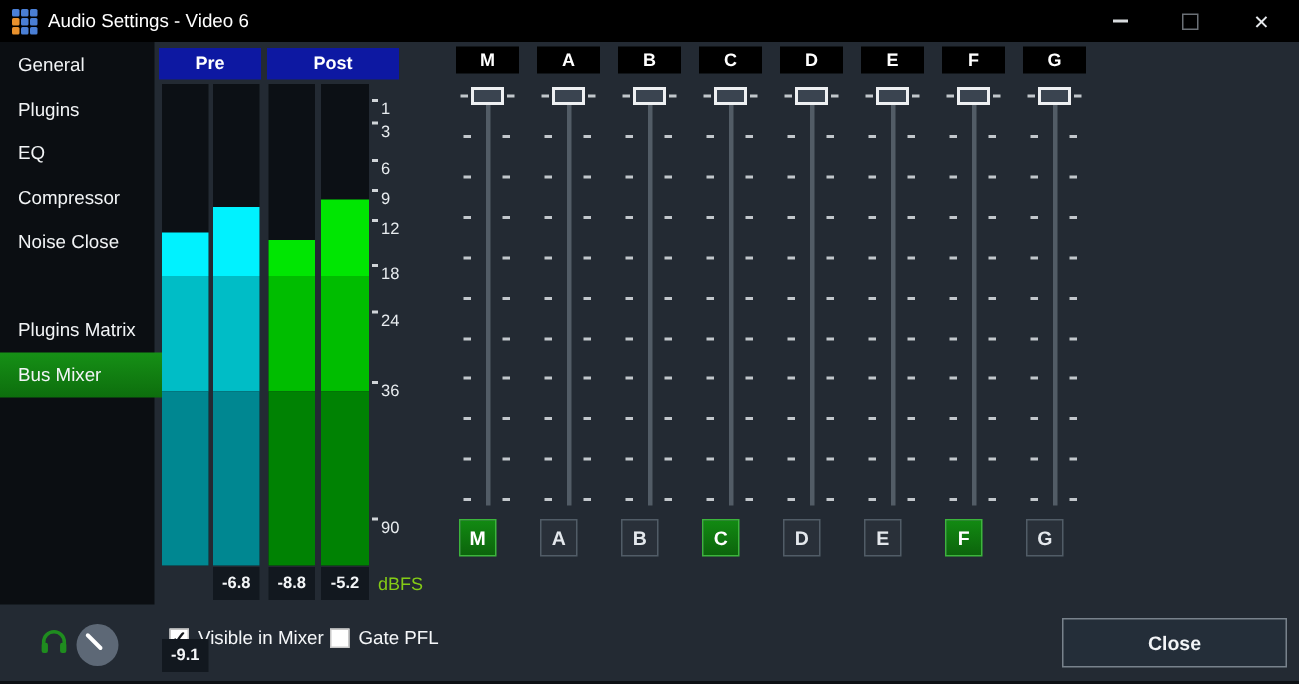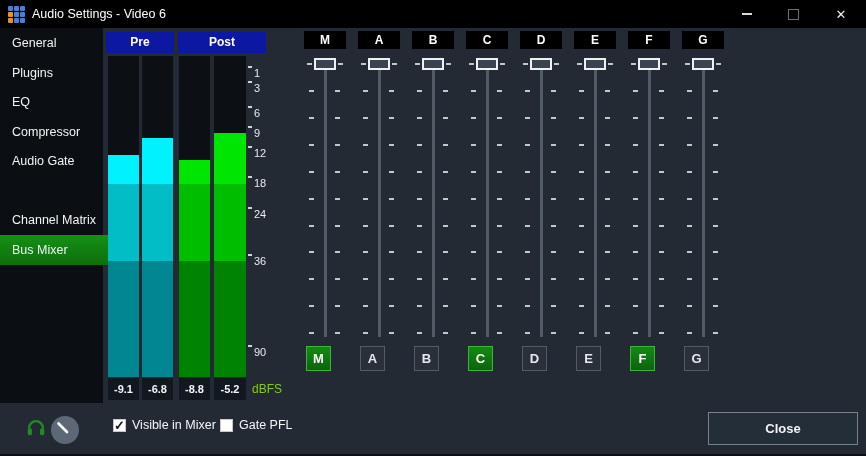--- a/index.html
+++ b/index.html
@@ -68,22 +68,22 @@
         <div id="max-glyph"></div>
       </div>
     <div id="btn-close" class="win-btn">✕</div>
   </div>
 
   <div id="sidebar">
       <div class="sb-item" style="top: 0px;">General</div>
       <div class="sb-item" style="top: 59px;">EQ</div>
       <div class="sb-item" style="top: 29.5px;">Plugins</div>
       <div class="sb-item" style="top: 88.5px;">Compressor</div>
-      <div class="sb-item" style="top: 118px;">Audio Gate</div>
-      <div class="sb-item" style="top: 177px;">Channel Matrix</div>
+      <div class="sb-item" style="top: 118px;">Noise Close</div>
+      <div class="sb-item" style="top: 177px;">Plugins Matrix</div>
       <div class="sb-item sel" style="top: 206.5px;">Bus Mixer</div>
     </div>
 
   <div id="meters"></div>
 
   <span id="dbfs-label">dBFS</span>
 
   <div id="faders">
       <div class="f-col" style="left: 298px;">
         <div class="f-label">M</div>
@@ -329,21 +329,21 @@
   <span class="chk-label" style="left:239px;">Gate PFL</span>
 
   <div id="close-btn">Close</div>
 
 <div class="m-header" style="left: 106px; width: 68px;">Pre</div>
     <div class="m-col" style="left: 108px; width: 31px;">
       <div class="m-seg" style="top: 99px; height: 29px; background: rgb(0, 242, 255);"></div>
       <div class="m-seg" style="top: 128px; height: 77px; background: rgb(0, 189, 198);"></div>
       <div class="m-seg" style="top: 205px; height: 116px; background: rgb(0, 135, 145);"></div>
     </div>
-    <div class="m-val" style="left: 108px; width: 31px;">-9.1</div>
+    <div class="m-val" style="left: 108px; width: 31px; margin-top: 48px;">-9.1</div>
     <div class="m-col" style="left: 142px; width: 31px;">
       <div class="m-seg" style="top: 82px; height: 46px; background: rgb(0, 242, 255);"></div>
       <div class="m-seg" style="top: 128px; height: 77px; background: rgb(0, 189, 198);"></div>
       <div class="m-seg" style="top: 205px; height: 116px; background: rgb(0, 135, 145);"></div>
     </div>
     <div class="m-val" style="left: 142px; width: 31px;">-6.8</div>
     <div class="m-header" style="left: 178px; width: 88px;">Post</div>
     <div class="m-col" style="left: 179px; width: 31px;">
       <div class="m-seg" style="top: 104px; height: 24px; background: rgb(0, 230, 2);"></div>
       <div class="m-seg" style="top: 128px; height: 77px; background: rgb(0, 189, 0);"></div>

